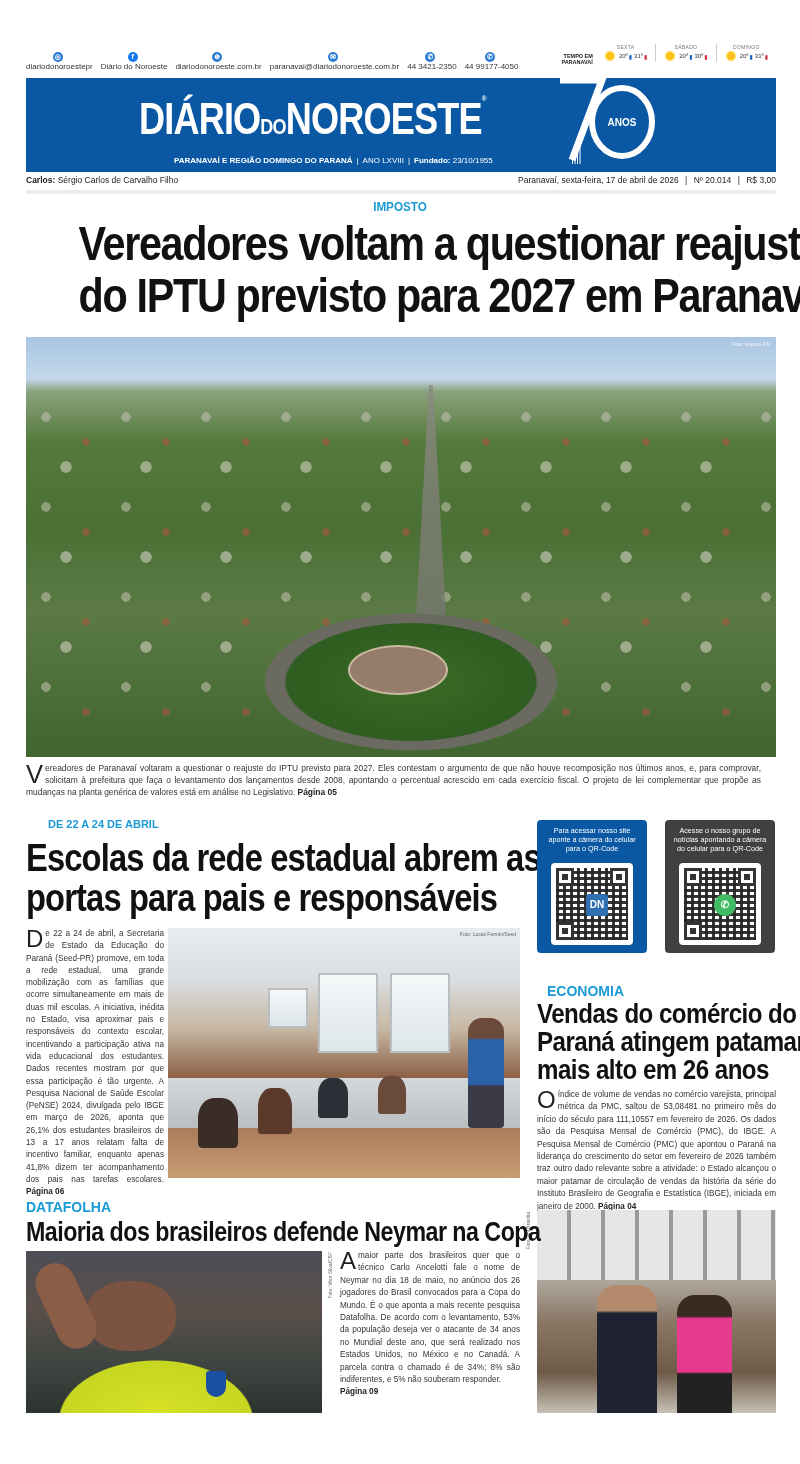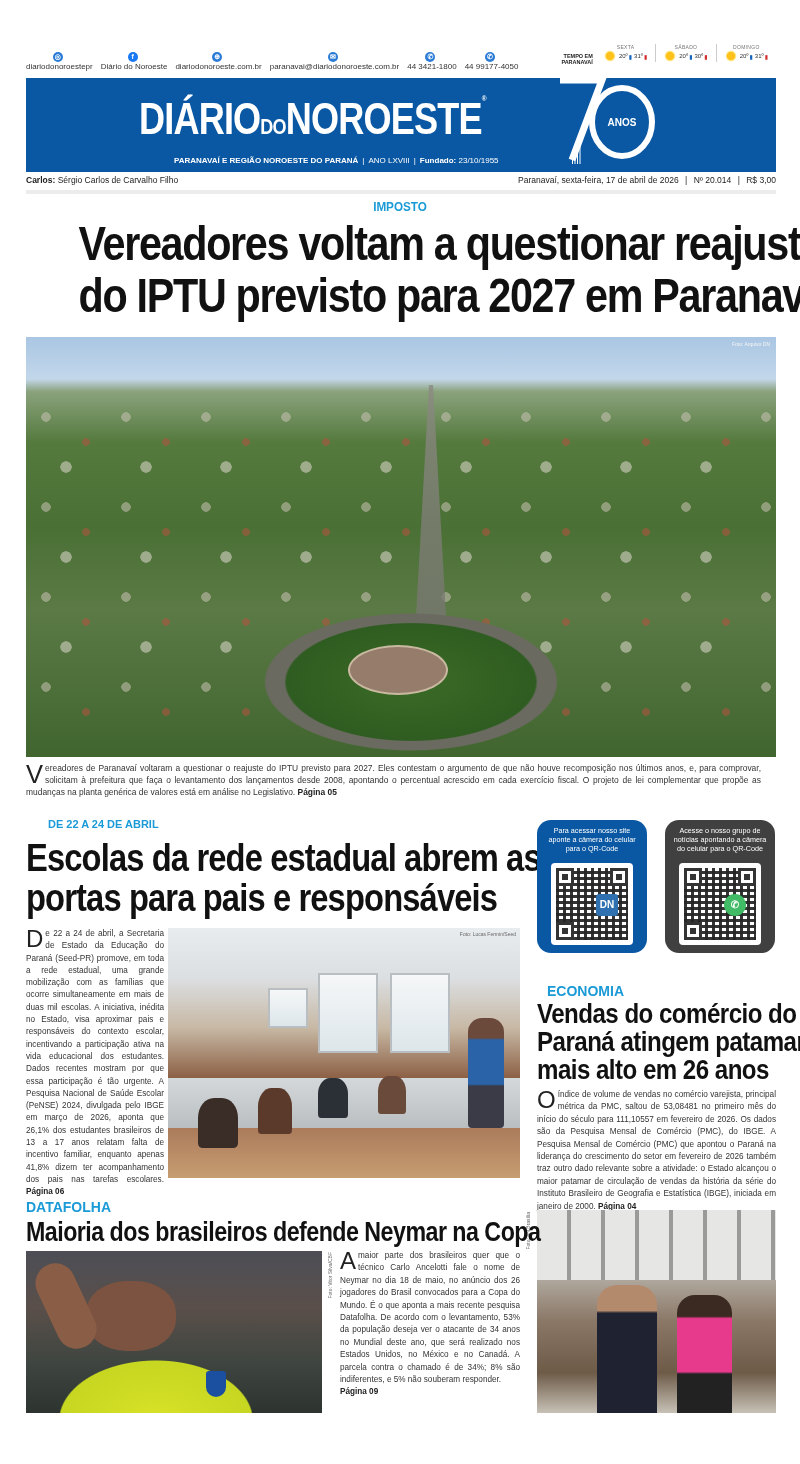--- a/index.html
+++ b/index.html
@@ -67,33 +67,33 @@
   .schools-kicker { position: absolute; left: 12px; top: 818px; font-size: 11px; padding-left: 36px; }
   .schools-head { position: absolute; left: 26px; top: 838px; width: 510px; font-size: 38px; font-weight: bold; line-height: 40px; letter-spacing: -1px; color: #111; transform: scaleX(0.86); transform-origin: left top; white-space: nowrap; }
   .schools-text { position: absolute; left: 26px; top: 928px; width: 138px; font-size: 8.2px; line-height: 12.3px; color: #333; text-align: justify; }
   .schools-photo { left: 168px; top: 928px; width: 352px; height: 250px;
      background: linear-gradient(180deg, #e9ecef 0%, #dcdfe2 20%, #c7b8a4 40%, #8c6045 60%, #a47355 75%, #c79d72 100%); }
   .window { position: absolute; background: linear-gradient(180deg, #f5f7f8, #dde6ea); border: 2px solid #b9bec2; }
   .student { position: absolute; border-radius: 40% 40% 10% 10%; }
   .teacher { position: absolute; left: 300px; top: 90px; width: 36px; height: 110px; background: linear-gradient(180deg, #6b4a3b 0%, #6b4a3b 18%, #2a63a8 20%, #2a63a8 60%, #3b3b48 62%); border-radius: 14px 14px 4px 4px; }
 
   
-  .qr { position: absolute; top: 820px; width: 110px; height: 133px; border-radius: 14px; }
+  .qr { position: absolute; top: 820px; width: 110px; height: 133px; border-radius: 4px; }
   .qr.blue { left: 537px; background: #0a58a3; }
   .qr.green { left: 665px; background: #404040; }
   .qr .qtext { color: #fff; font-size: 7.2px; text-align: center; line-height: 9px; padding: 6px 6px 0 6px; height: 34px; }
   .qr .code { position: absolute; left: 14px; bottom: 8px; width: 82px; height: 82px; background: #fff; border-radius: 4px; padding: 5px; }
   .qrgrid { width: 72px; height: 72px; position: relative;
       background:
         repeating-linear-gradient(90deg, #111 0 3px, transparent 3px 7px),
         repeating-linear-gradient(0deg, #111 0 3px, transparent 3px 6px);
       background-blend-mode: multiply; opacity: .85; }
   .finder { position: absolute; width: 18px; height: 18px; border: 3px solid #111; background: #fff; }
   .finder::after { content: ""; position: absolute; left: 3px; top: 3px; width: 6px; height: 6px; background: #111; }
-  .qrlogo { position: absolute; left: 40px; top: 26px; width: 22px; height: 22px; border-radius: 3px; color: #fff; font-weight: bold; font-size: 10px; text-align: center; line-height: 22px; }
+  .qrlogo { position: absolute; left: 30px; top: 26px; width: 22px; height: 22px; border-radius: 3px; color: #fff; font-weight: bold; font-size: 10px; text-align: center; line-height: 22px; }
 
   
   .econ-kicker { position: absolute; left: 537px; top: 983px; font-size: 14px; margin-left: 10px; }
   .econ-head { position: absolute; left: 537px; top: 1000px; width: 240px; font-size: 28px; font-weight: bold; line-height: 28px; letter-spacing: -0.6px; color: #111; transform: scaleX(0.86); transform-origin: left top; white-space: nowrap; }
   .econ-text { position: absolute; left: 537px; top: 1089px; width: 239px; font-size: 8.2px; line-height: 12.4px; color: #333; text-align: justify; }
   .econ-photo { left: 537px; top: 1210px; width: 239px; height: 203px;
      background: linear-gradient(180deg, #d8d8d6 0%, #b7b2a9 30%, #8a7766 55%, #6d5a47 80%, #c7c1b6 100%); }
 
   
   .data-kicker { position: absolute; left: 26px; top: 1199px; font-size: 14px; }
@@ -119,21 +119,21 @@
   <div class="contact">
     <span class="cicon web">⊕</span>
     <span>diariodonoroeste.com.br</span>
   </div>
   <div class="contact">
     <span class="cicon mail">✉</span>
     <span>paranavai@diariodonoroeste.com.br</span>
   </div>
   <div class="contact">
     <span class="cicon">✆</span>
-    <span>44 3421-1800</span>
+    <span>44 3421-2350</span>
   </div>
   <div class="contact">
     <span class="cicon wa">✆</span>
     <span>44 99177-4050</span>
   </div>
 
   <div class="weather">
     <div class="wlabel">
       <div>TEMPO EM</div>
       <div>PARANAVAÍ</div>
@@ -180,21 +180,21 @@
     <ellipse cx="68" cy="48" rx="30" ry="34" stroke="#fff" stroke-width="6" fill="none"></ellipse>
     <text x="68" y="52" fill="#fff" font-size="10" text-anchor="middle" font-family="Liberation Sans, sans-serif" font-weight="bold">ANOS</text>
     <g fill="#fff">
         <rect x="18" y="76" width="1" height="14"></rect>
         <rect x="20.5" y="72" width="1" height="18"></rect>
         <rect x="23" y="68" width="1" height="22"></rect>
         <rect x="25.5" y="64" width="1" height="26"></rect>
       </g>
   </svg>
   <div class="tagline">
-    <b>PARANAVAÍ E REGIÃO NOROESTE DO PARANÁ</b><span class="sep">|</span><span>ANO LXVIII</span><span class="sep">|</span><b>Fundado:</b> <span>23/10/1955</span>
+    <b>PARANAVAÍ E REGIÃO DOMINGO DO PARANÁ</b><span class="sep">|</span><span>ANO LXVIII</span><span class="sep">|</span><b>Fundado:</b> <span>23/10/1955</span>
   </div>
 </div>
 
 <div class="infobar">
   <div>
     <b>Carlos:</b> <span>Sérgio Carlos de Carvalho Filho</span>
   </div>
   <div>
     <span>Paranavaí, sexta-feira, 17 de abril de 2026</span>
     <span style="margin:0 4px">|</span>

